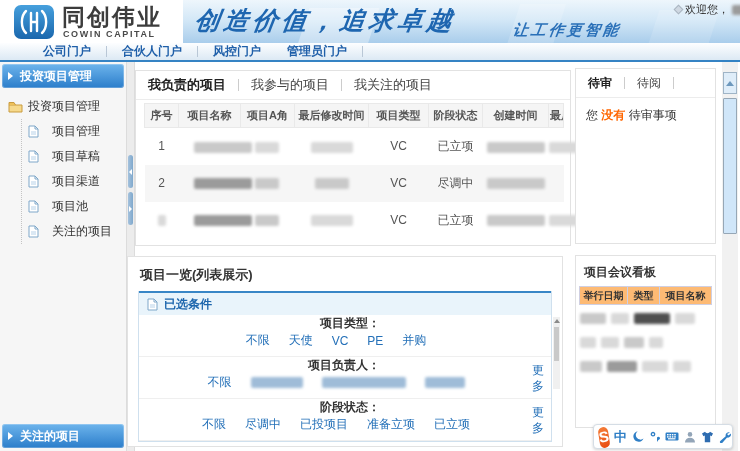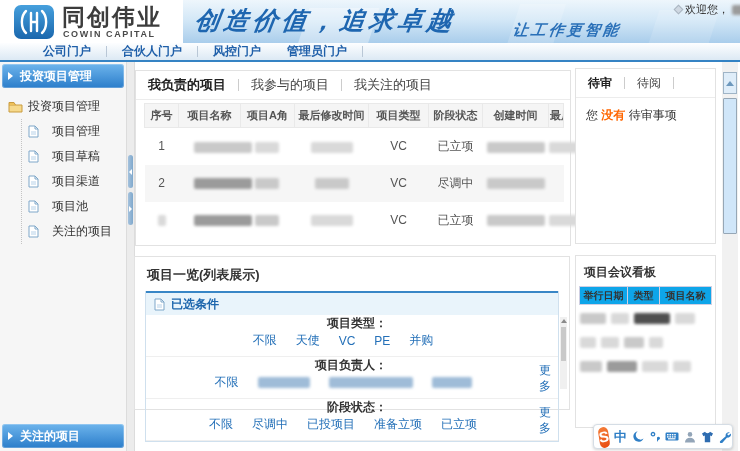--- a/index.html
+++ b/index.html
@@ -61,21 +61,21 @@
   .handle { position:absolute; left:1px; width:5px; height:33px; border-radius:3px;
             background:linear-gradient(90deg,#a5c2dd,#7fa8cc); cursor:pointer;
             display:flex; align-items:center; justify-content:center; }
   .h1 { top:93px; } .h2 { top:130px; }
   .tri-l { width:0;height:0;border-right:3px solid #fff;border-top:3px solid transparent;border-bottom:3px solid transparent; }
   .tri-r { width:0;height:0;border-left:3px solid #fff;border-top:3px solid transparent;border-bottom:3px solid transparent; }
 
   
   .panel { position:absolute; background:#fff; border:1px solid #e2e2e2; }
   .panel-projects { left:135px; top:70px; width:436px; height:176px; }
-  .panel-overview { left:134px; top:256px; width:436px; height:154px; }
+  .panel-overview { left:127px; top:256px; width:436px; height:191px; }
   .panel-todo     { left:575px; top:68px; width:141px; height:176px; }
   .panel-meetings { left:575px; top:255px; width:141px; height:173px; }
 
   .tabs-row { height:29px; border-bottom:1px solid #ececec; display:flex; align-items:center;
               padding-left:12px; font-size:13px; color:#444; }
   .tab { cursor:pointer; }
   .tab.active { font-weight:bold; color:#222; }
   .tab-sep { width:1px; height:12px; background:#ccc; margin:0 12px; }
 
   table.grid { border-collapse:collapse; table-layout:fixed; font-size:12px; color:#555;
@@ -108,21 +108,21 @@
   .mini-scroll { position:absolute; right:-9px; top:26px; width:7px; height:72px; background:#f0f0f0; }
   .mini-thumb { position:absolute; top:10px; left:1px; width:5px; height:34px; background:#c9c9c9; }
   .mini-arrow { position:absolute; top:2px; left:1px; width:0; height:0; border-bottom:4px solid #8a8a8a;
                 border-left:3px solid transparent; border-right:3px solid transparent; }
 
   .todo-msg { padding:9px 10px; font-size:12px; color:#333; }
   .todo-msg .hot { color:#ff6600; font-weight:bold; }
 
   .meet-title { padding:8px 8px 5px 8px; font-size:12px; font-weight:bold; color:#333; }
   table.meet { border-collapse:collapse; table-layout:fixed; margin:0 3px; width:133px; }
-  table.meet th { background:#0ea5e9; border:1px solid #cfcfe2; font-size:10px; color:#333;
+  table.meet th { background:#fdba74; border:1px solid #cfcfe2; font-size:10px; color:#333;
                   font-weight:bold; height:18px; white-space:nowrap; overflow:hidden; }
   .meet-rows { padding:8px 4px; display:flex; flex-direction:column; gap:13px; }
   .meet-row { display:flex; align-items:center; gap:5px; }
 
   
   .scrollbar { position:absolute; left:722px; top:62px; width:16px; height:389px; background:#f1f1f1; }
   .scroll-btn { position:absolute; left:1px; top:10px; width:14px; height:22px; background:#dfedf9;
                 border:1px solid #9fb4c6; display:flex; align-items:center; justify-content:center;
                 cursor:pointer; }
   .chev-up { width:0; height:0; border-bottom:5px solid #6d98bd; border-left:4px solid transparent;

